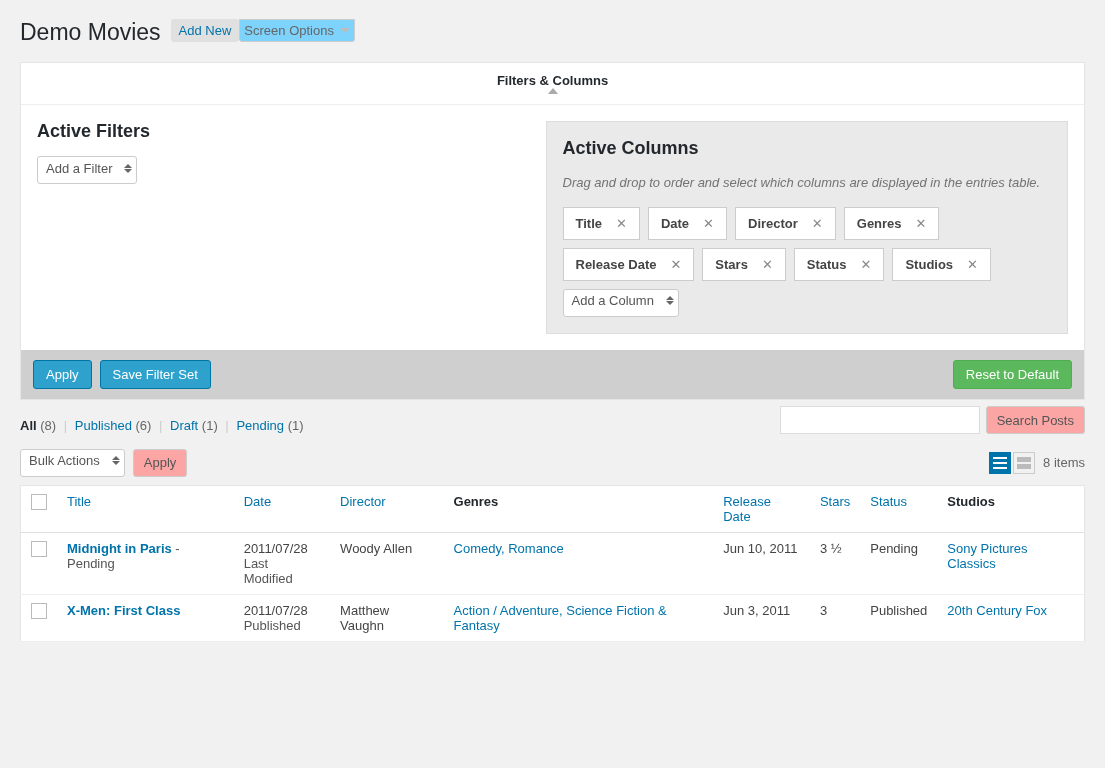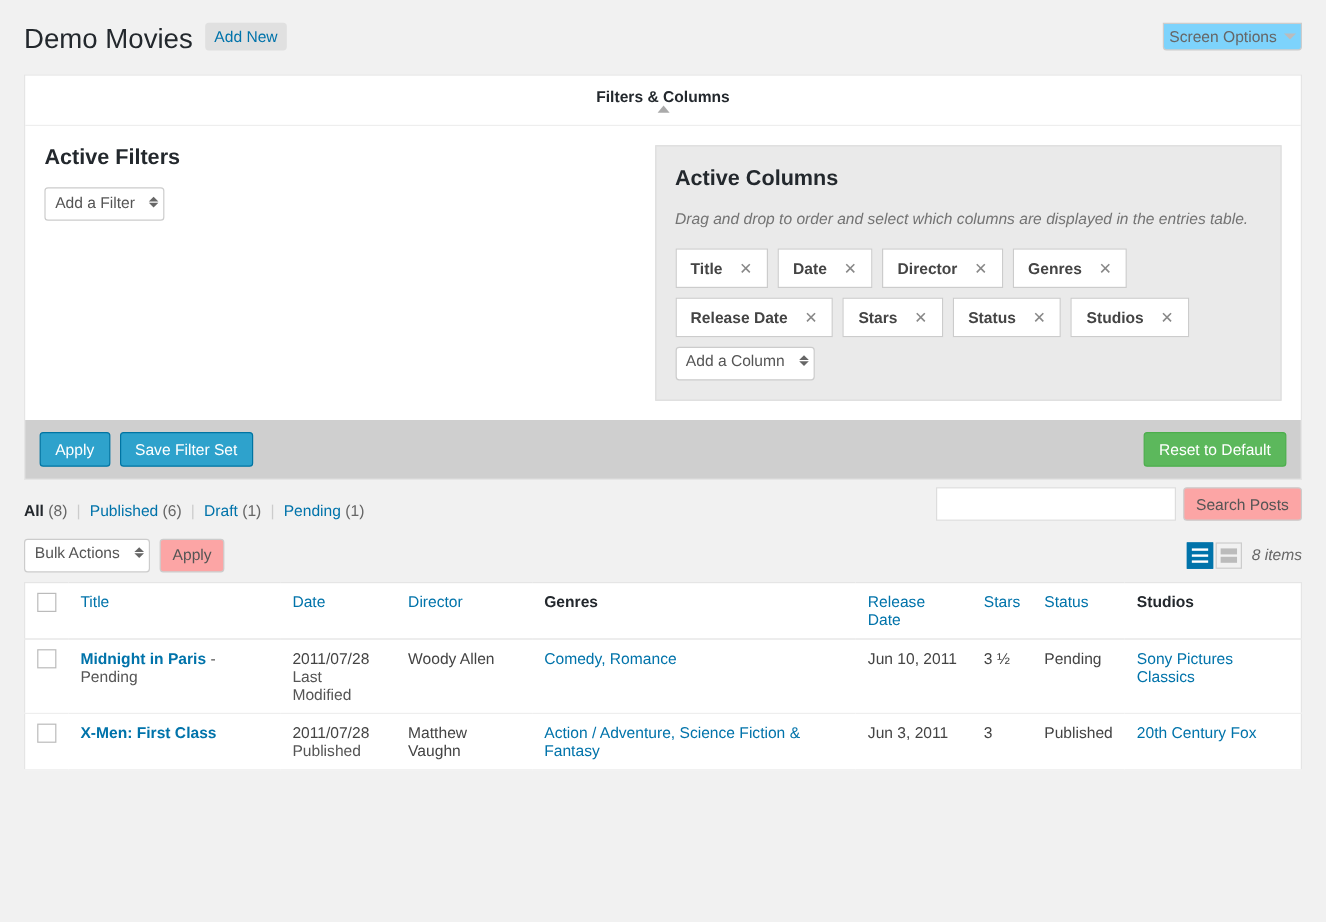--- a/index.html
+++ b/index.html
@@ -4,21 +4,21 @@
 <style>
 * { box-sizing: border-box; margin: 0; padding: 0; }
 body {
   font-family: -apple-system, "Helvetica Neue", Helvetica, Arial, sans-serif;
   background: #f1f1f1;
   color: #444;
   font-size: 13px;
   width: 1105px;
 }
 .wrap { padding: 10px 20px 0 20px; }
-.header-row { display: flex; align-items: center; justify-content: space-between; }
+.header-row { display: flex; align-items: center; justify-content: flex-start; }
 .header-left { display: flex; align-items: center; gap: 10px; }
 h1 {
   font-size: 23px;
   font-weight: 400;
   color: #23282d;
   padding: 9px 0 4px 0;
 }
 .add-new {
   display: inline-block;
   background: #e0e0e0;
@@ -192,21 +192,21 @@
 .view-btn {
   width: 22px; height: 22px;
   border: 1px solid #ccc;
   display: flex;
   align-items: center;
   justify-content: center;
   cursor: pointer;
 }
 .view-btn.active { background: #0073aa; border-color: #0073aa; }
 .view-btn svg { width: 14px; height: 14px; }
-.item-count { color: #666; font-style: italic; }
+.item-count { color: #666; }
 table {
   width: 100%;
   border-collapse: collapse;
   background: #fff;
   border: 1px solid #e5e5e5;
 }
 th, td {
   text-align: left;
   padding: 8px 10px;
   vertical-align: top;

